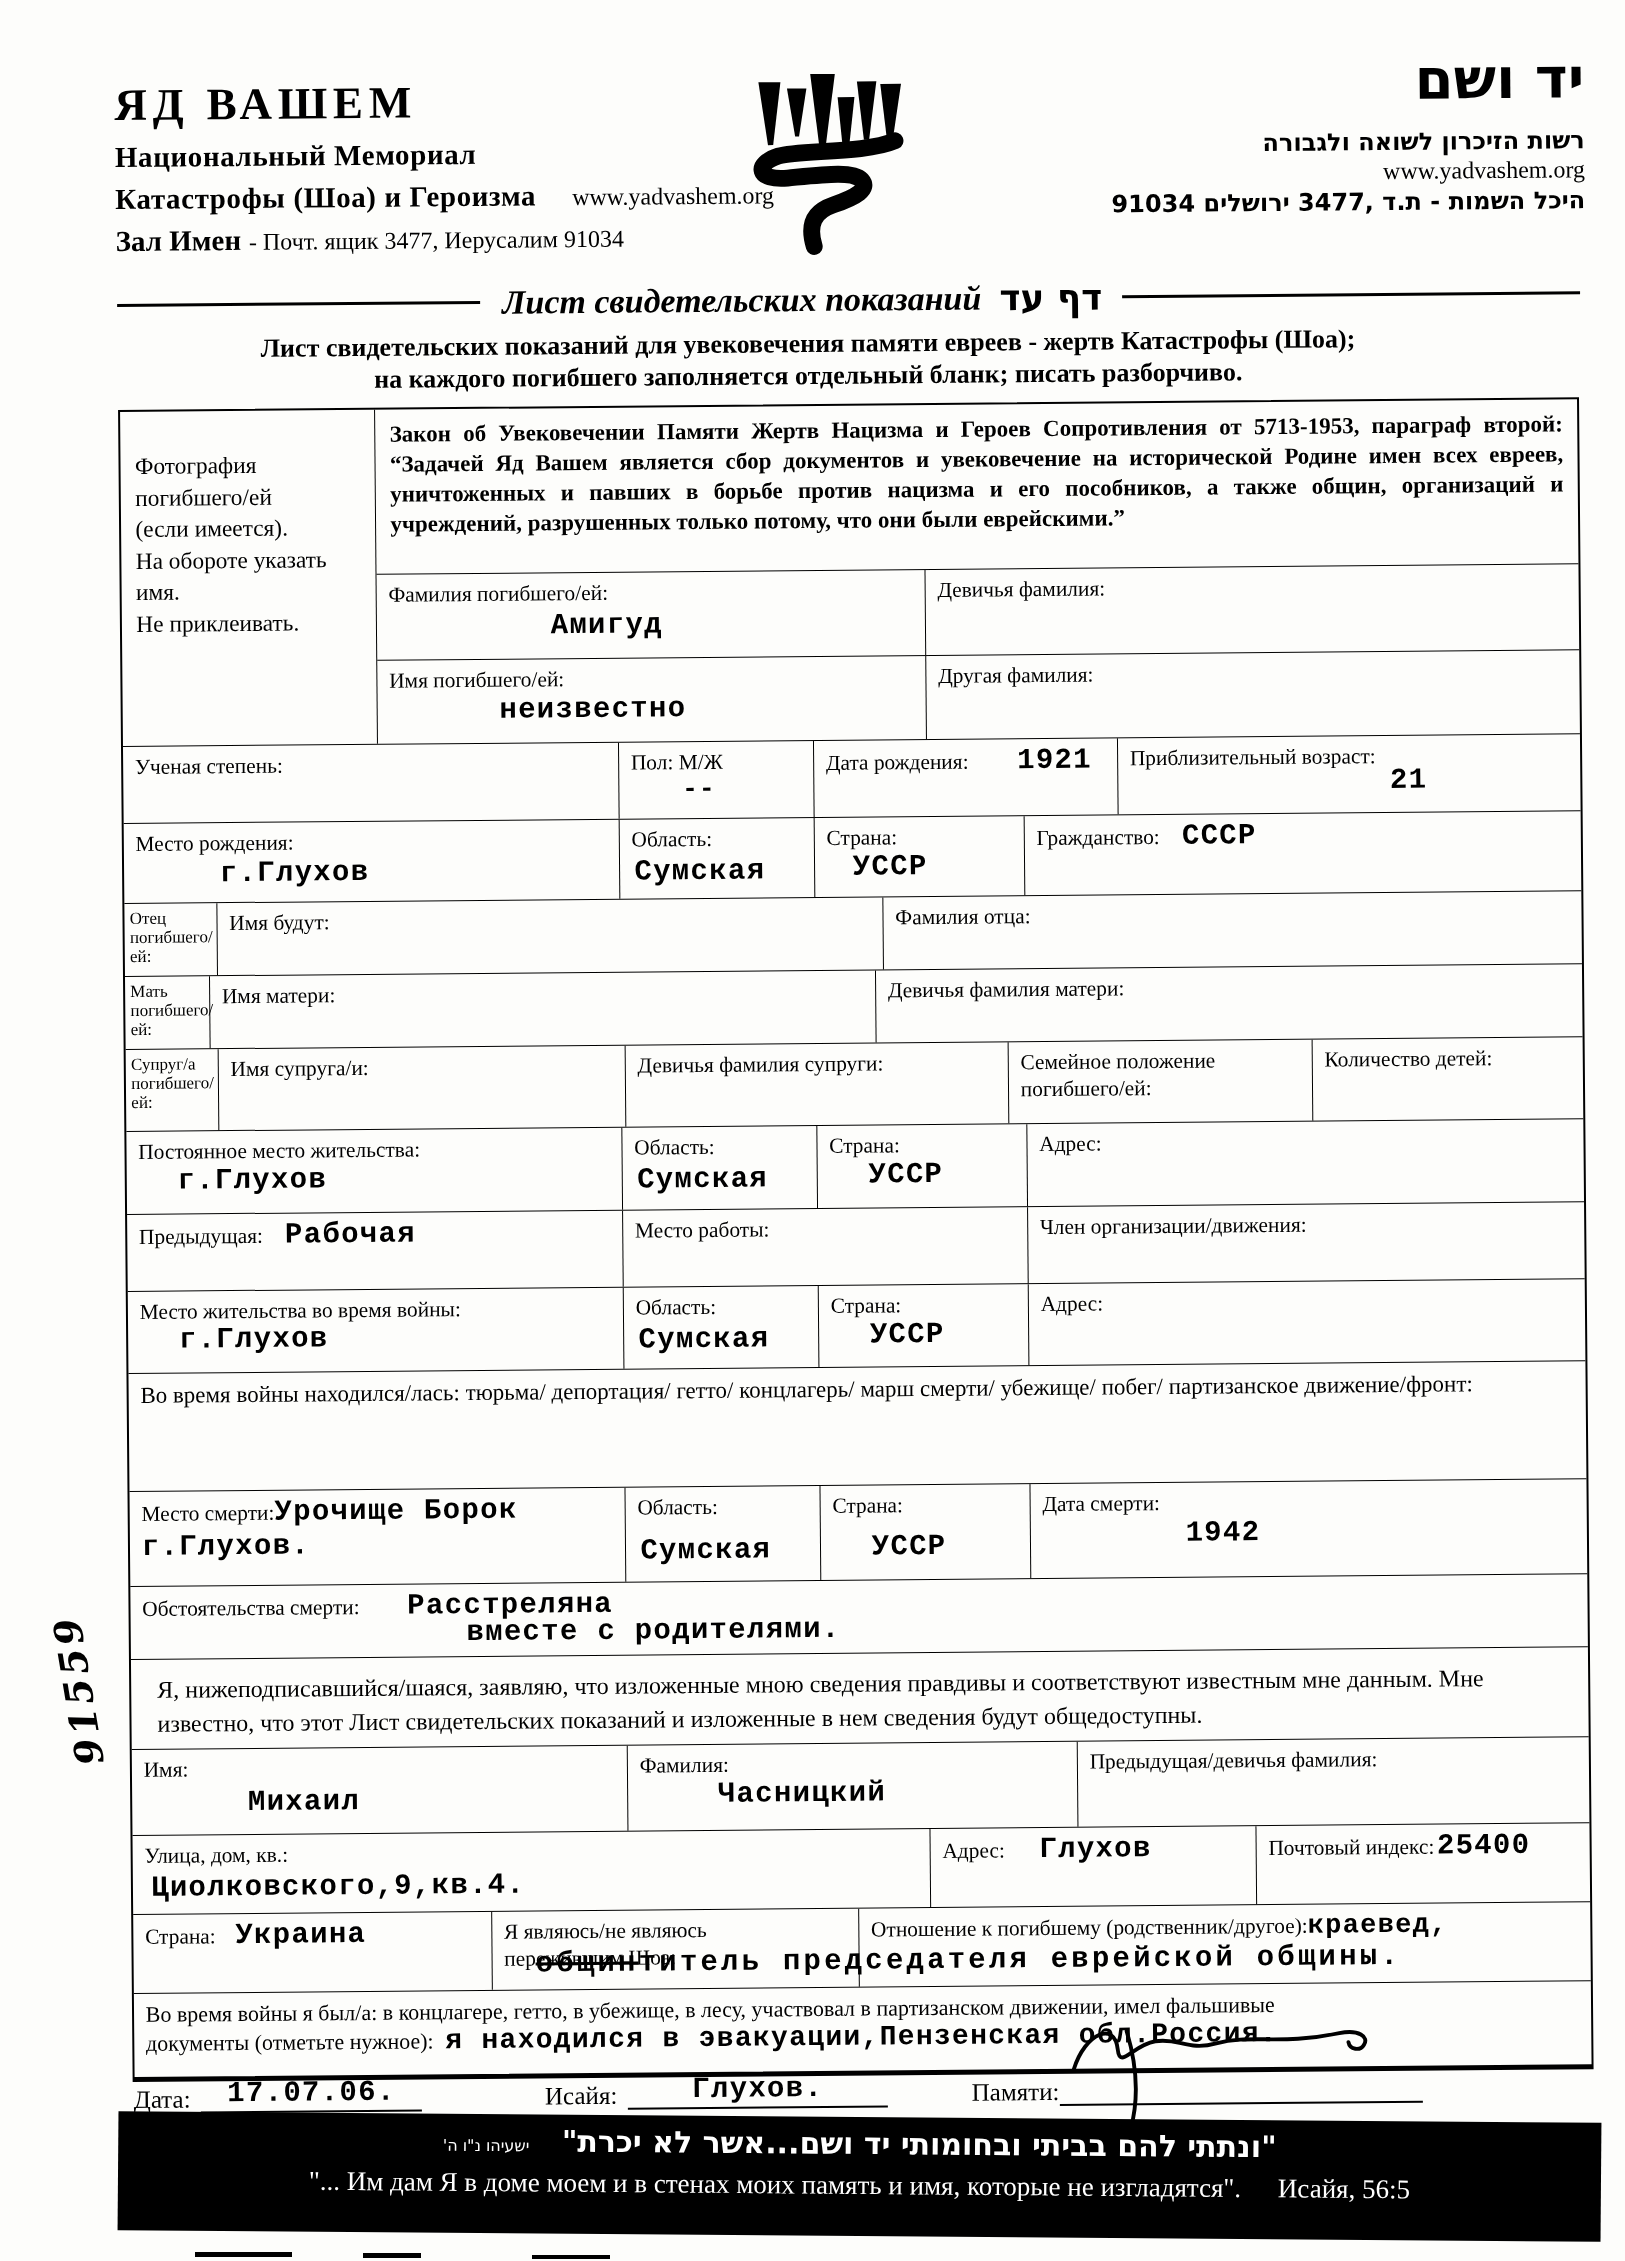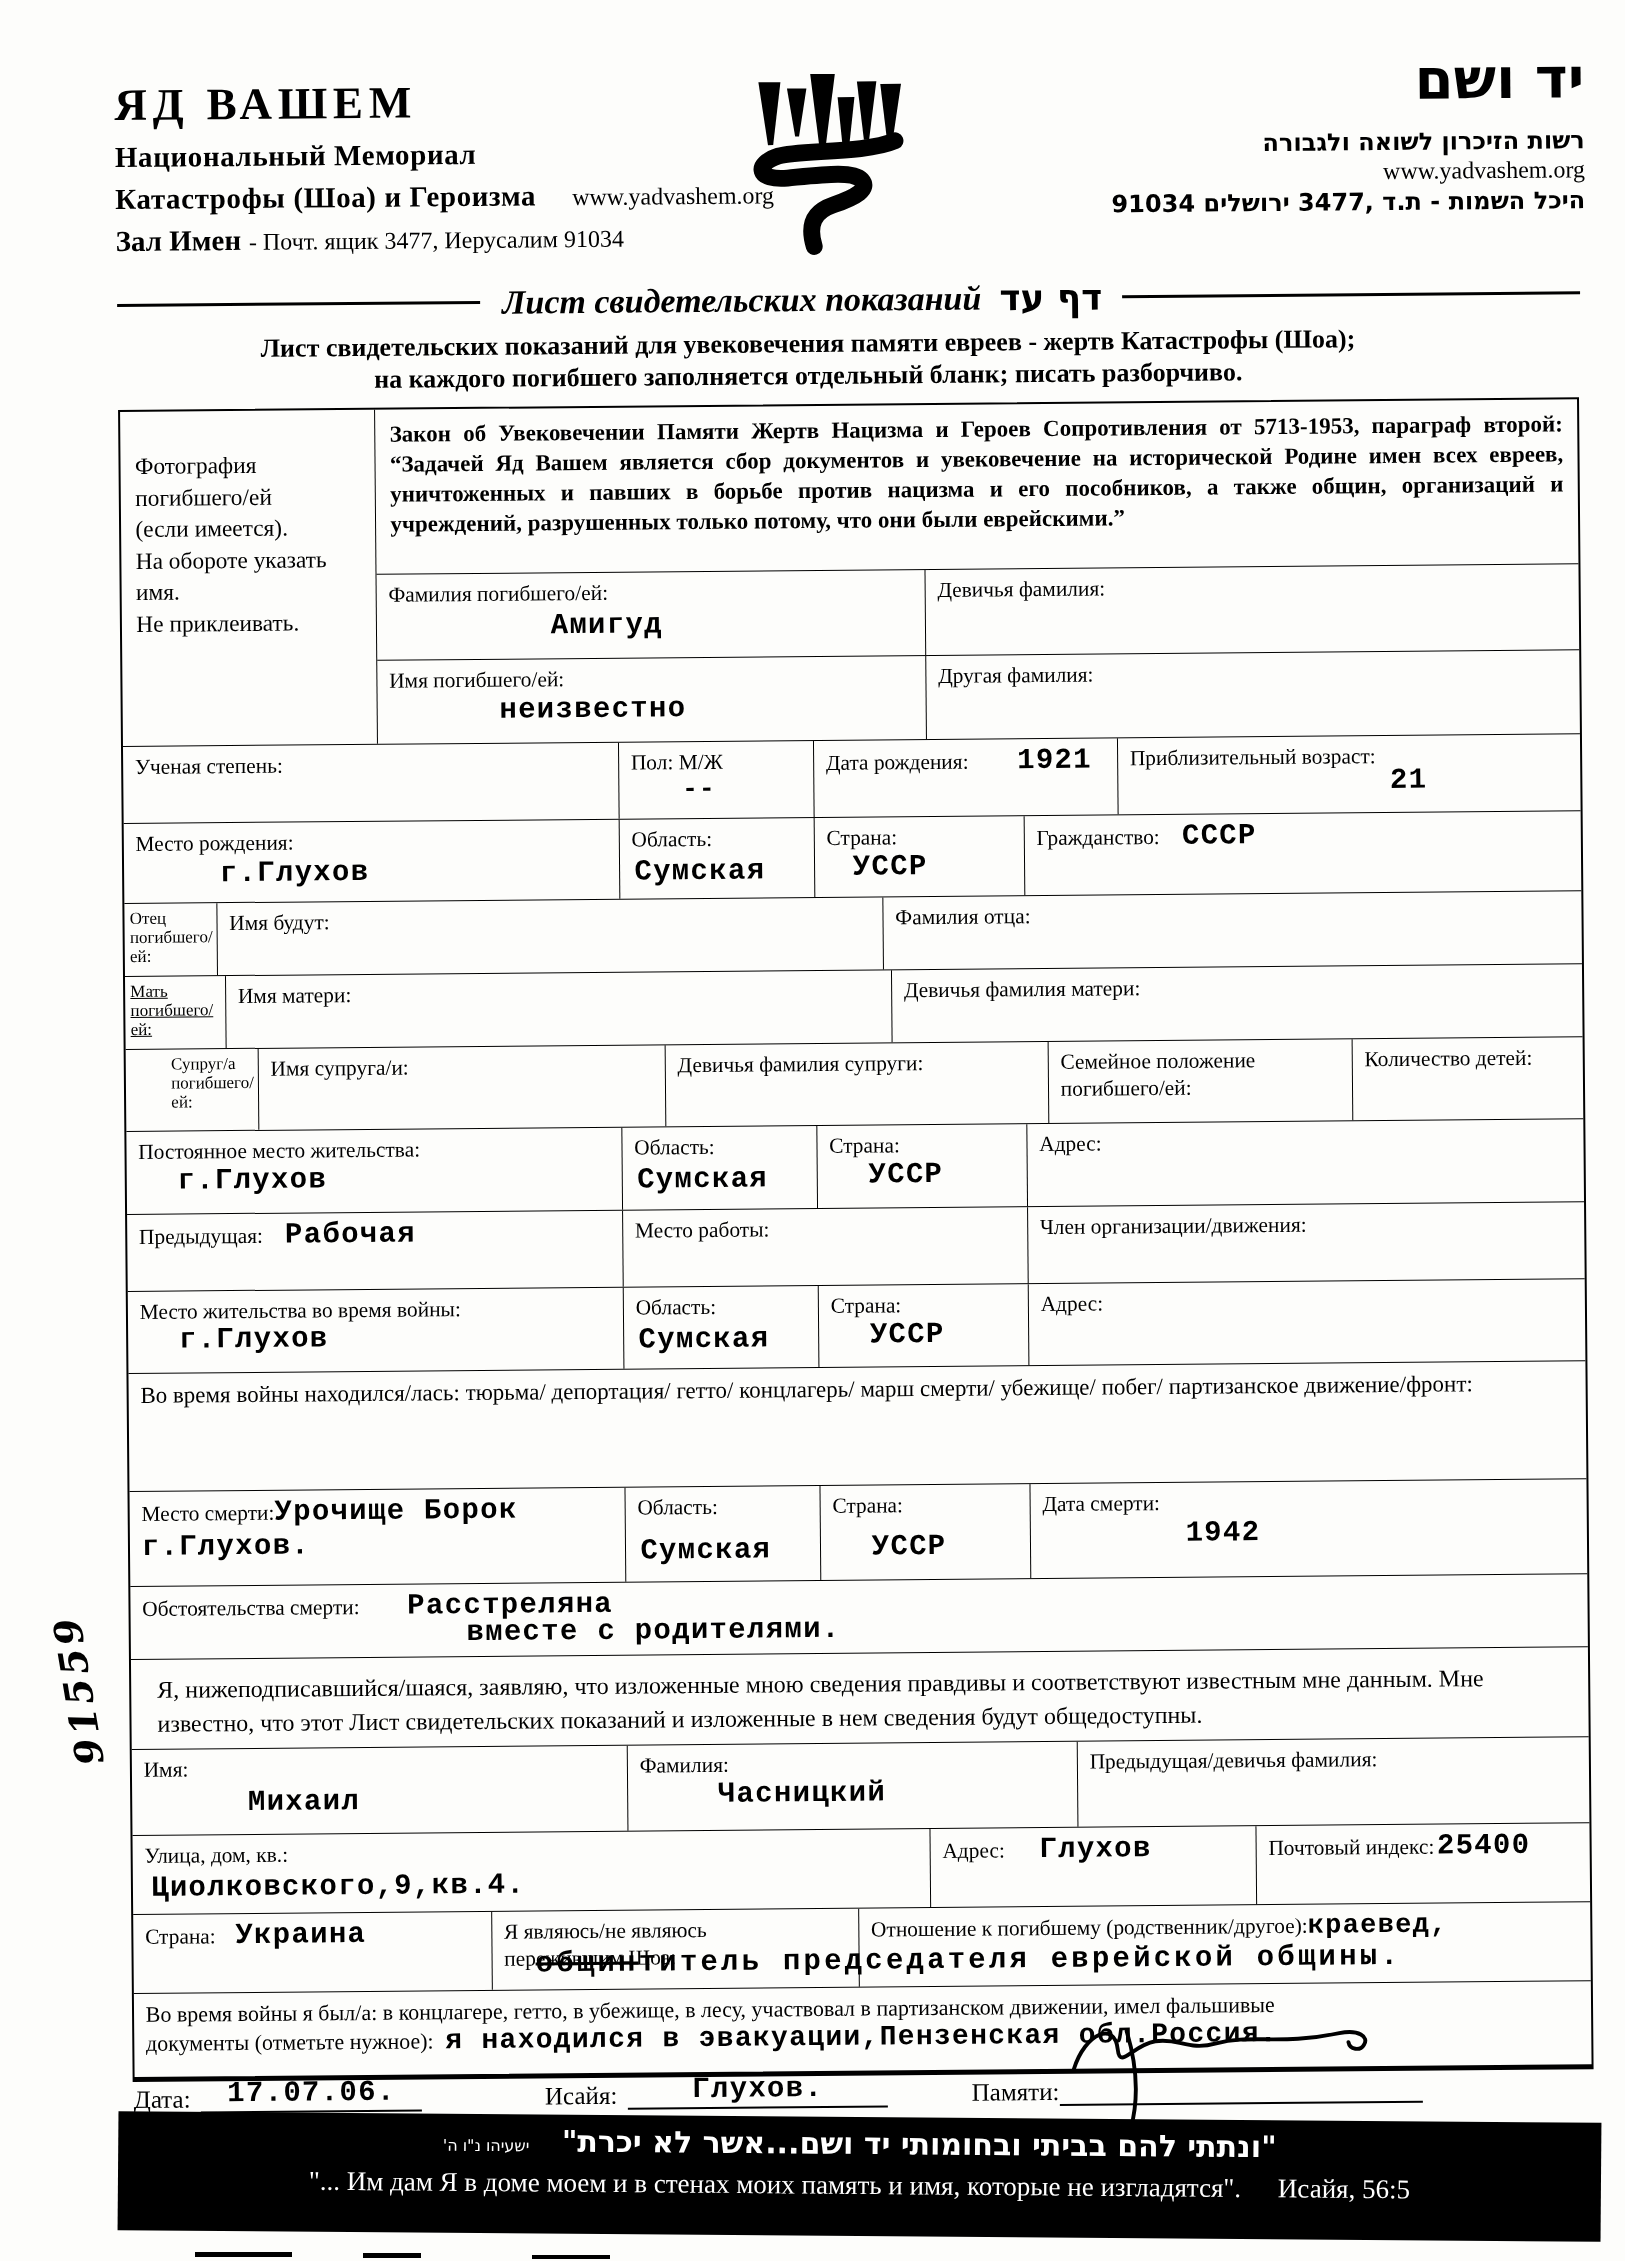--- a/index.html
+++ b/index.html
@@ -208,33 +208,33 @@
         </div>
         <div class="c" style="width:666px;">
           <span class="lbl">Имя будут:</span>
         </div>
         <div class="c" style="flex:1;">
           <span class="lbl">Фамилия отца:</span>
         </div>
       </div>
 
       <div class="r" style="height:73px;">
-        <div class="c" style="width:100px; padding:5.2px 5.2px;text-decoration:underline;">
+        <div class="c" style="width:84px; padding:5.2px 5.2px;">
           <span class="lbl-sm">Мать погибшего/ ей:</span>
         </div>
         <div class="c" style="width:666px;">
           <span class="lbl">Имя матери:</span>
         </div>
         <div class="c" style="flex:1;">
           <span class="lbl">Девичья фамилия матери:</span>
         </div>
       </div>
 
       <div class="r" style="height:82px;">
-        <div class="c" style="width:92px; padding:5.2px 5.2px;margin-left:40px;">
+        <div class="c" style="width:92px; padding:5.2px 5.2px;">
           <span class="lbl-sm">Супруг/а погибшего/ ей:</span>
         </div>
         <div class="c" style="width:407px;">
           <span class="lbl">Имя супруга/и:</span>
         </div>
         <div class="c" style="width:383px;">
           <span class="lbl">Девичья фамилия супруги:</span>
         </div>
         <div class="c" style="width:304px;">
           <span class="lbl">Семейное положение погибшего/ей:</span>

